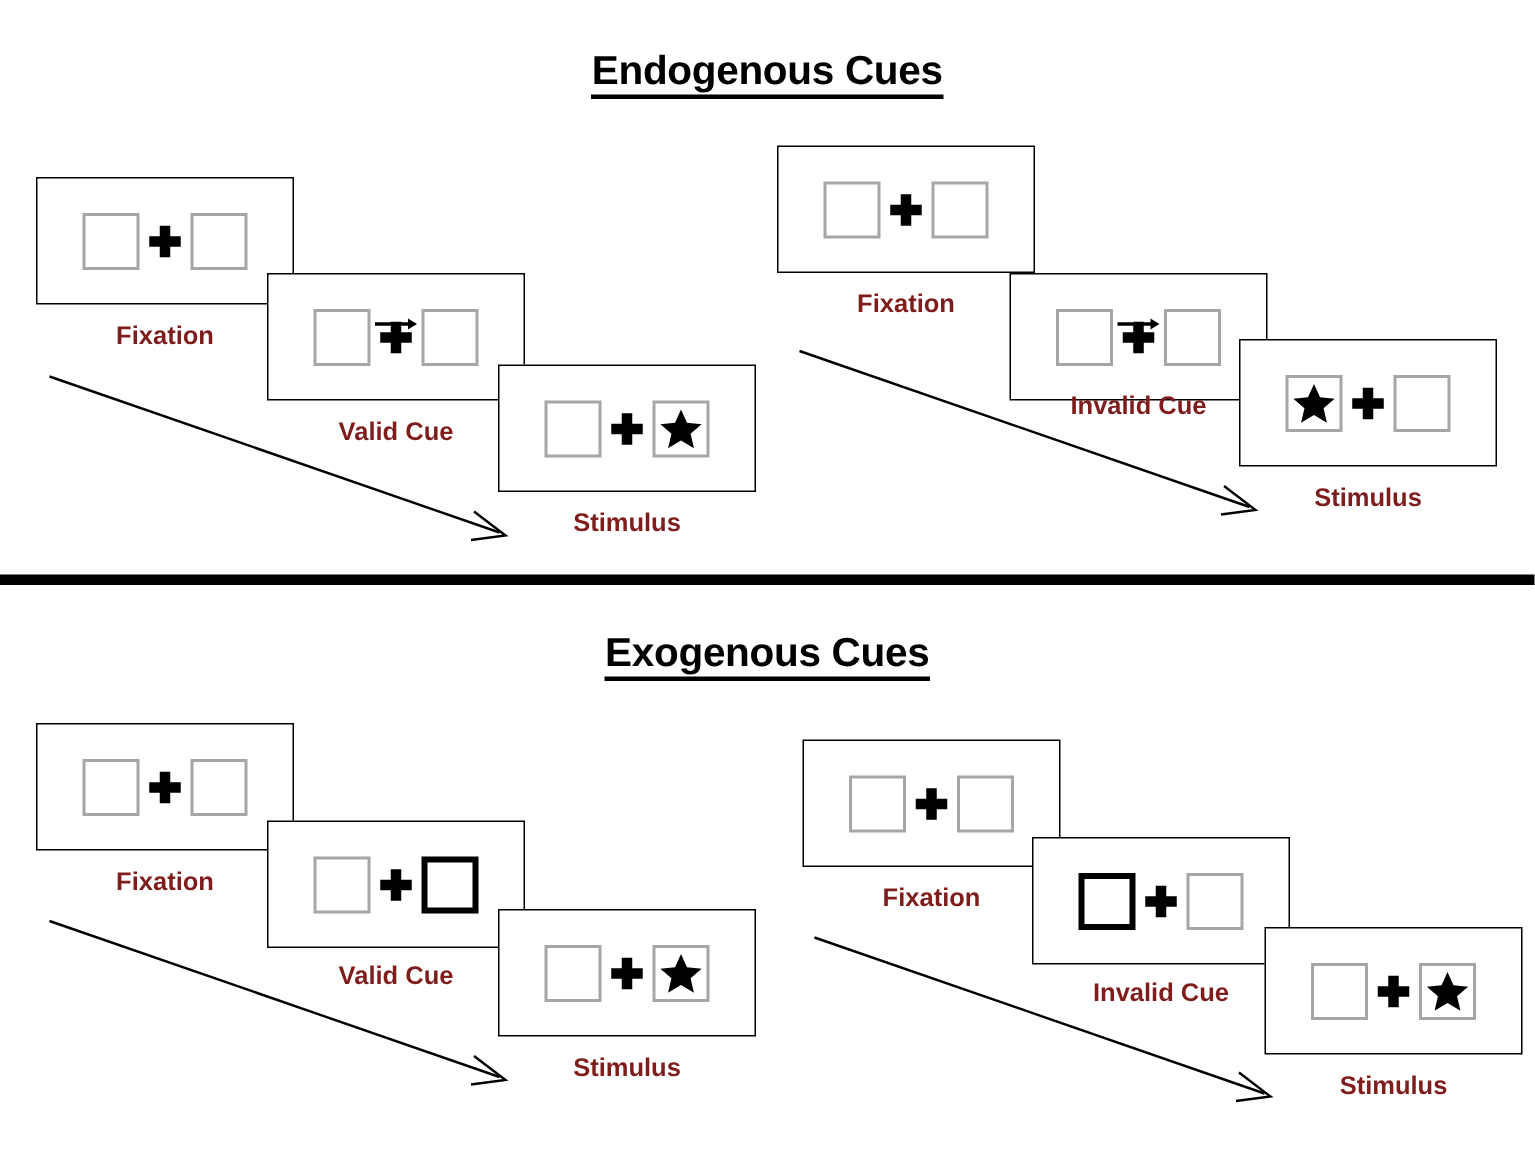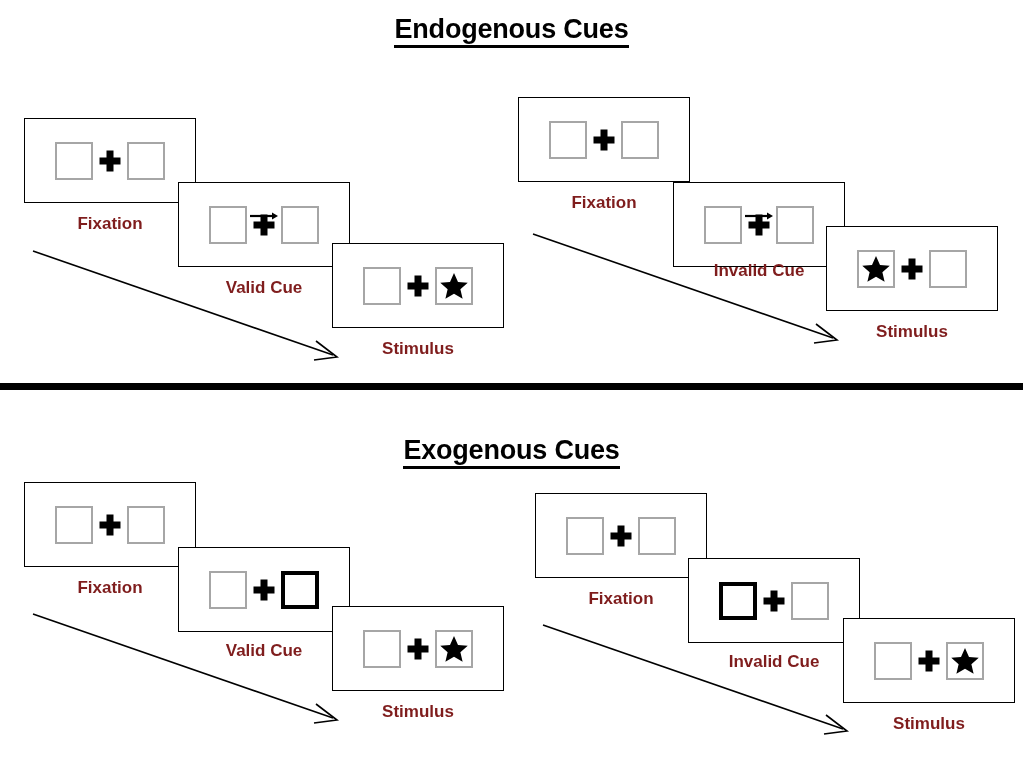--- a/index.html
+++ b/index.html
@@ -124,21 +124,21 @@
   }
 
   .time-arrow {
     position: absolute;
     overflow: visible;
   }
 </style>
 </head>
 <body>
 
-<div class="panel-title" style="top:14px;">
+<div class="panel-title" style="top:32px;">
   <span>Endogenous Cues</span>
 </div>
 
 <div class="frame" style="left:24px; top:118px; width:172px; height:85px;">
   <div class="frame-inner">
     <div class="box"></div>
     <div class="cross">
       <div class="plus-v"></div>
         <div class="plus-h"></div>
     </div>
@@ -228,21 +228,21 @@
 </div>
 <div class="frame-label" style="left:826px; top:322px; width:172px;">Stimulus</div>
 
 <svg class="time-arrow" style="left:528px; top:228px; width:320px; height:125px;" viewBox="0 0 320 125">
   <line x1="5" y1="6" x2="305" y2="110" stroke="#000" stroke-width="1.6"></line>
   <polyline points="288,96 309,112 286,115" fill="none" stroke="#000" stroke-width="1.6"></polyline>
 </svg>
 
 <div class="divider" style="top:383px;"></div>
 
-<div class="panel-title" style="top:435px;">
+<div class="panel-title" style="top:420px;">
   <span>Exogenous Cues</span>
 </div>
 
 <div class="frame" style="left:24px; top:482px; width:172px; height:85px;">
   <div class="frame-inner">
     <div class="box"></div>
     <div class="cross">
       <div class="plus-v"></div>
         <div class="plus-h"></div>
     </div>

